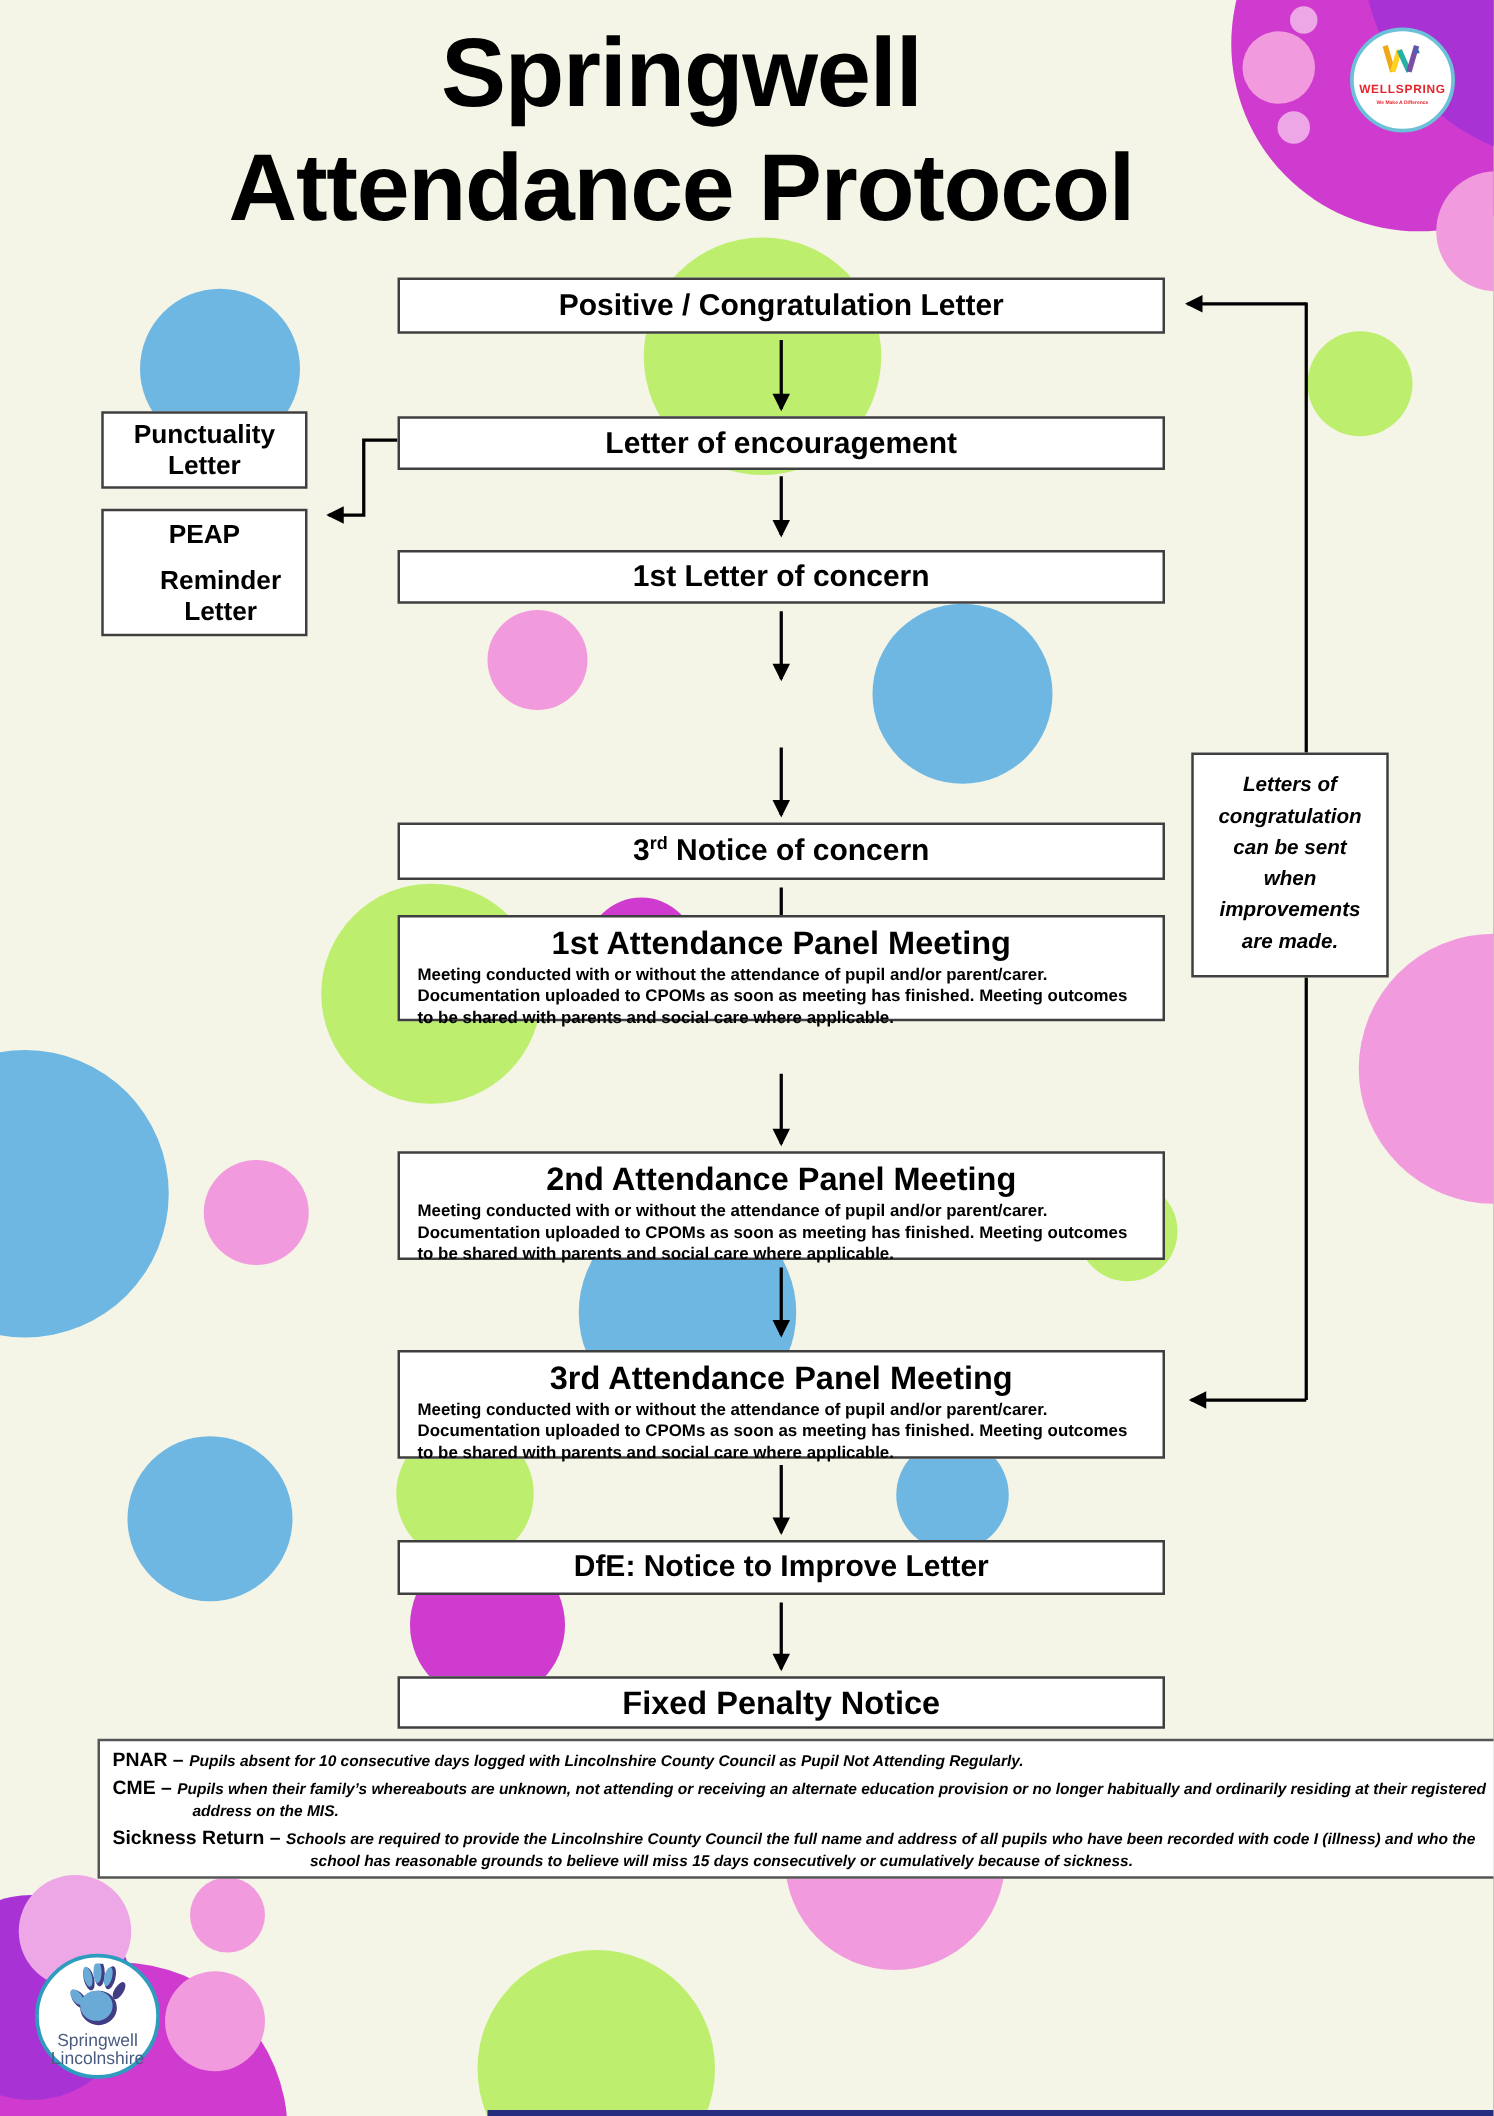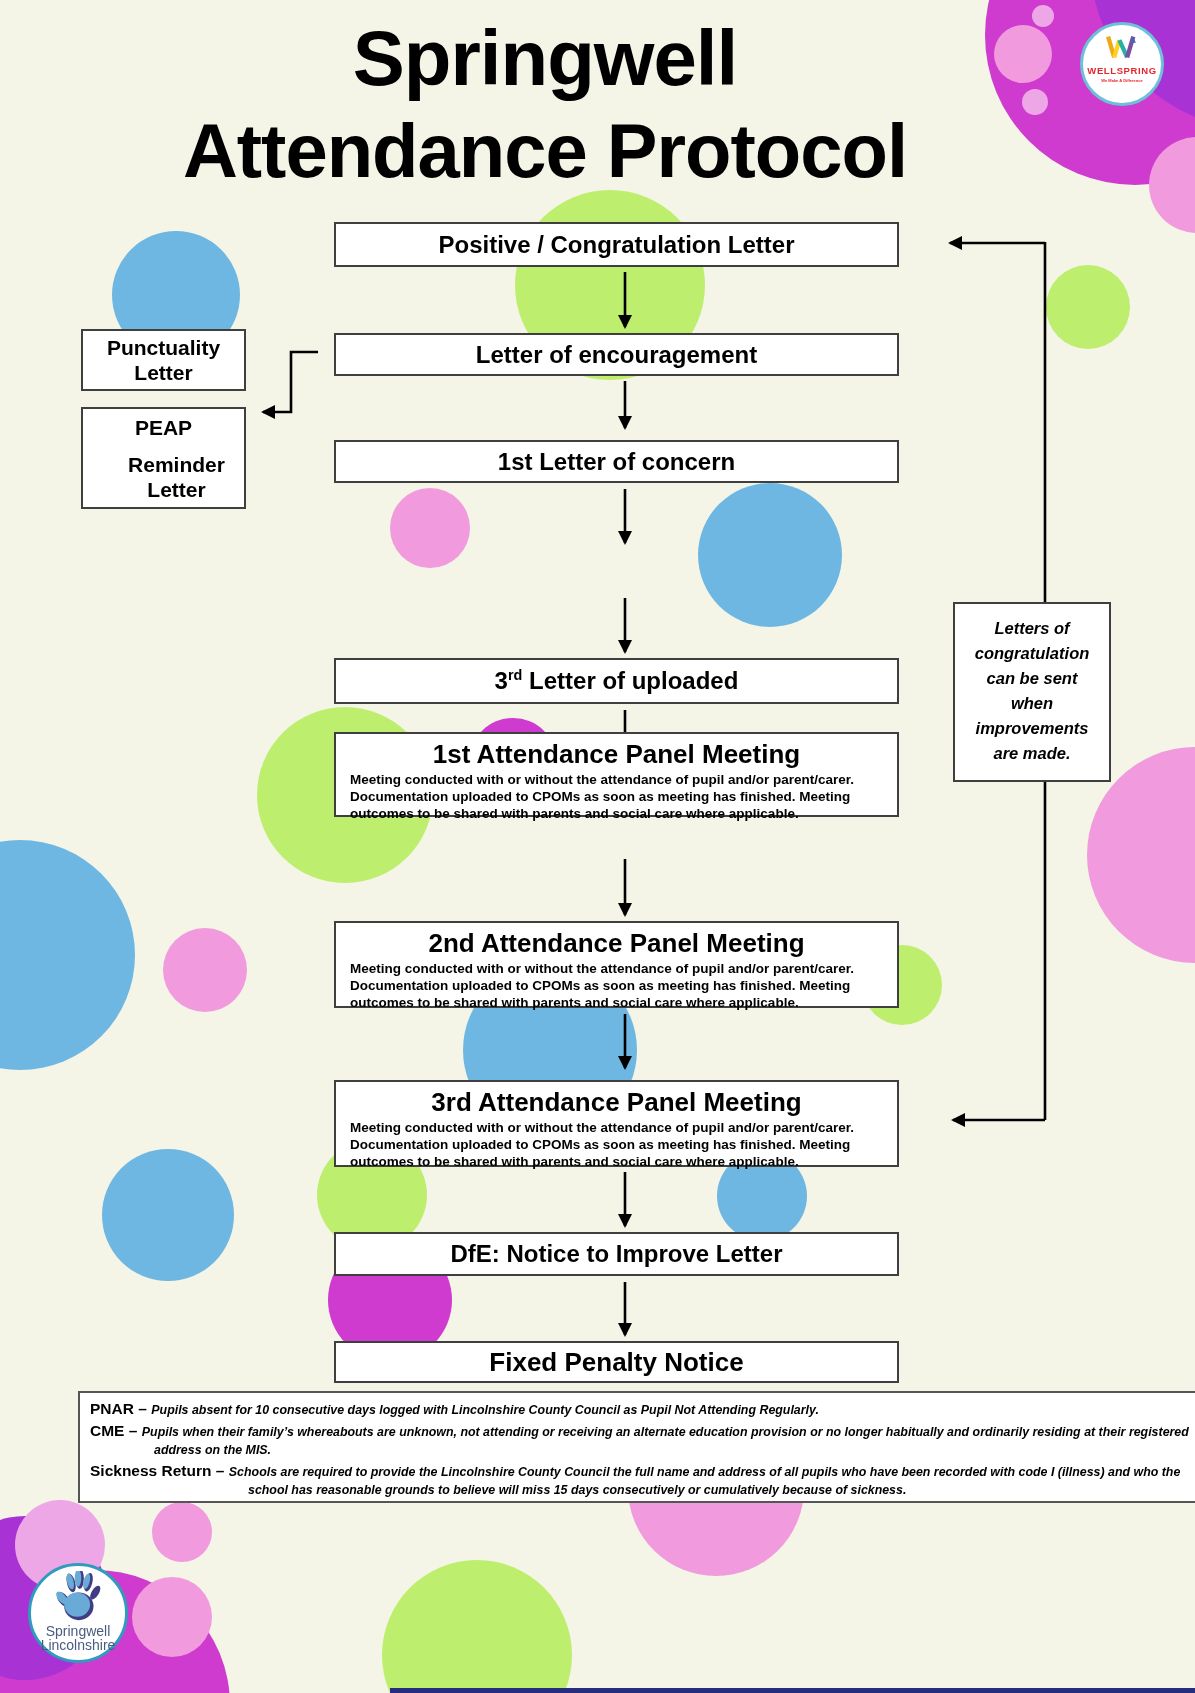--- a/index.html
+++ b/index.html
@@ -17,21 +17,21 @@
   .c-purple{background:#a832d3;}
 
   .title{position:absolute;left:45px;top:8px;width:1000px;text-align:center;z-index:2;}
   .title .l1{font-size:78px;font-weight:bold;letter-spacing:-1px;line-height:100px;}
   .title .l2{font-size:76px;font-weight:bold;letter-spacing:-1px;line-height:86px;}
 
   .box{
     position:absolute;background:#fff;border:2px solid #3f3f3f;
     text-align:center;z-index:2;box-sizing:border-box;
   }
-  .flow{left:318px;width:565px;margin-left:16px;}
+  .flow{left:318px;width:614px;}
   .h24{font-size:24px;font-weight:bold;}
   .h26{font-size:26px;font-weight:bold;}
   .vcent{display:flex;align-items:center;justify-content:center;}
   .panel .head{font-size:26px;font-weight:bold;line-height:30px;margin-top:5px;}
   .panel .desc{
     font-size:13.5px;font-weight:bold;line-height:17px;
     text-align:left;padding:2px 14px 0 14px;
   }
   sup{font-size:60%;}
 
@@ -151,21 +151,21 @@
   <div class="box flow vcent h24" style="top:222px;height:45px;">
     <span>Positive / Congratulation Letter</span>
   </div>
   <div class="box flow vcent h24" style="top:333px;height:43px;">
     <span>Letter of encouragement</span>
   </div>
   <div class="box flow vcent h24" style="top:440px;height:43px;">
     <span>1st Letter of concern</span>
   </div>
   <div class="box flow vcent h24" style="top:658px;height:46px;">
-    <span><span>3</span><sup>rd</sup><span> Letter of uploaded</span></span>
+    <span><span>3</span><sup>rd</sup><span> Notice of concern</span></span>
   </div>
 
   <div class="box flow panel" style="top:732px;height:85px;">
     <div class="head">1st Attendance Panel Meeting</div>
     <div class="desc">Meeting conducted with or without the attendance of pupil and/or parent/carer. Documentation uploaded to CPOMs as soon as meeting has finished. Meeting outcomes to be shared with parents and social care where applicable.</div>
   </div>
   <div class="box flow panel" style="top:921px;height:87px;">
     <div class="head">2nd Attendance Panel Meeting</div>
     <div class="desc">Meeting conducted with or without the attendance of pupil and/or parent/carer. Documentation uploaded to CPOMs as soon as meeting has finished. Meeting outcomes to be shared with parents and social care where applicable.</div>
   </div>

